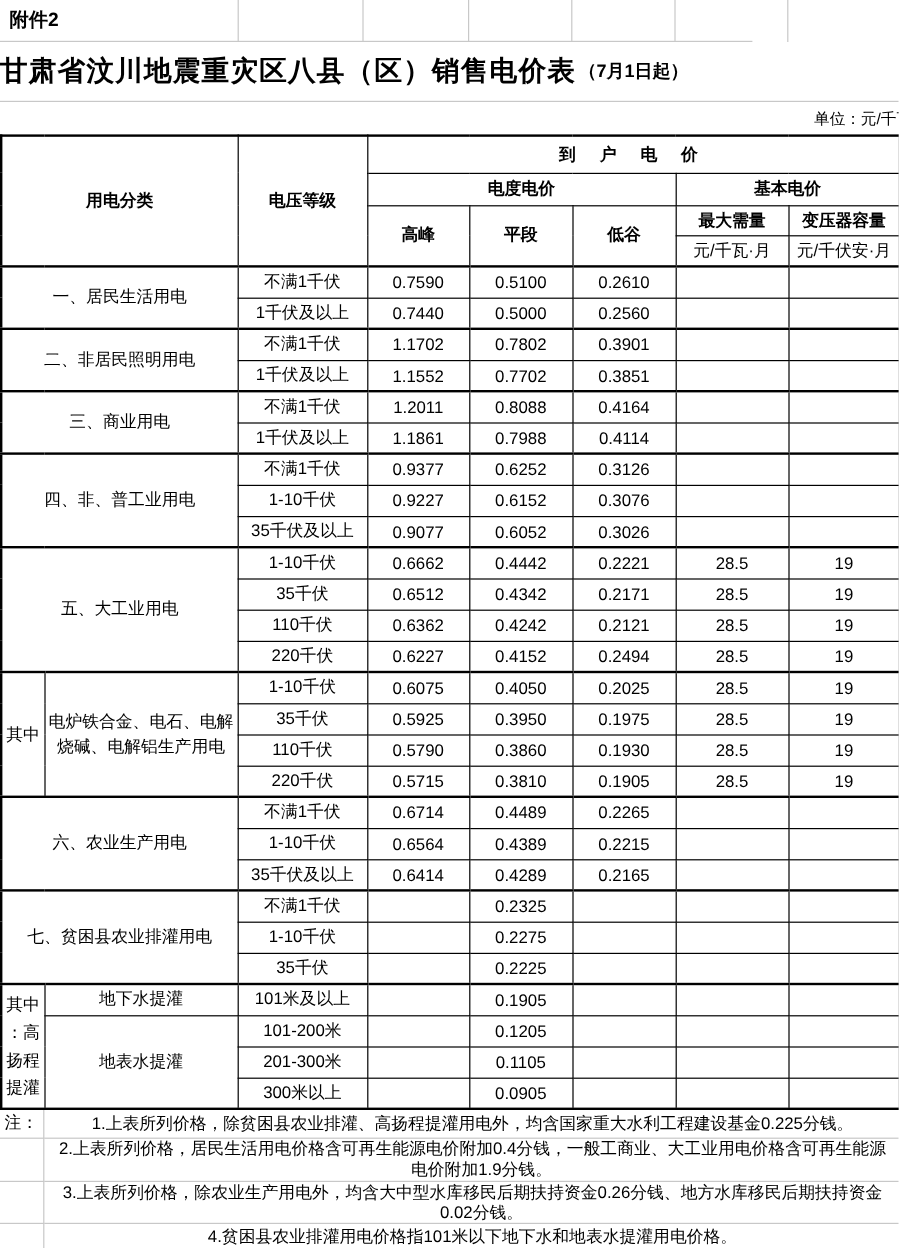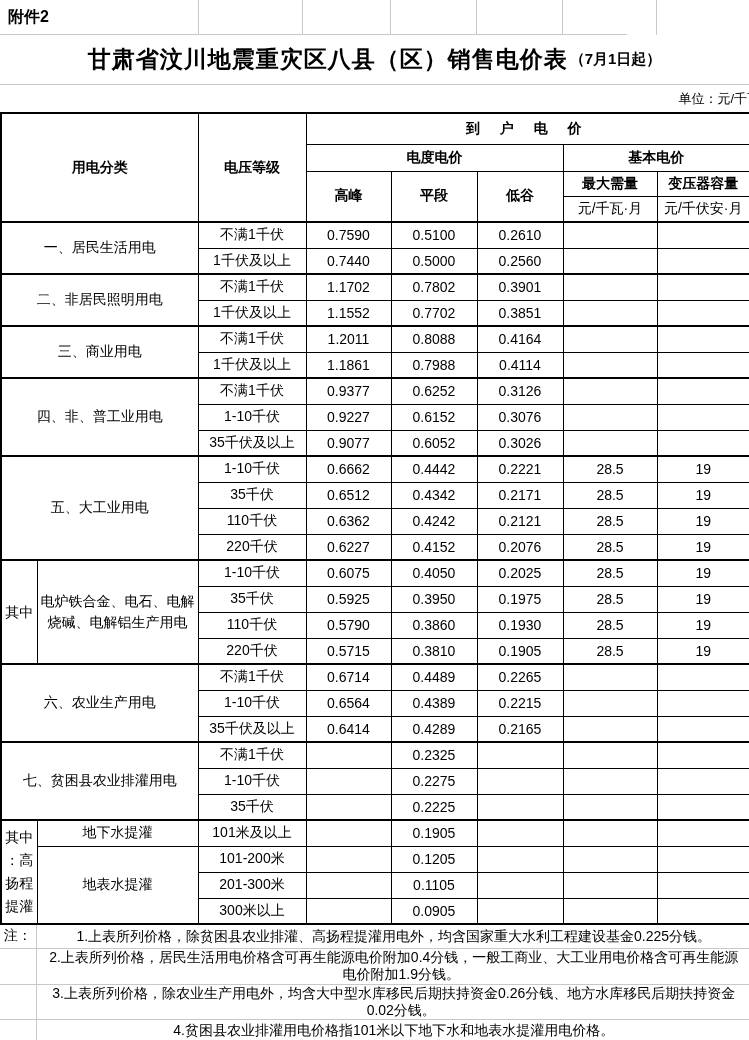--- a/index.html
+++ b/index.html
@@ -7,21 +7,21 @@
   body { width:749px; font-family:"Liberation Sans", sans-serif; color:#000; }
   .page { position:relative; width:749px; height:1040px; background:#fff; overflow:hidden; }
 
   
   .topstrip { position:relative; width:627px; height:35px; border-bottom:1px solid #c8c8c8; }
   .attach { position:absolute; left:8px; top:7px; font-size:16px; font-weight:600; }
   .vgrid { position:absolute; top:0; width:1px; height:35px; background:#c8c8c8; }
 
   
   .titlerow { position:relative; width:749px; height:50px; border-bottom:1px solid #c8c8c8;
-              display:flex; align-items:center; justify-content:center; }
+              display:flex; align-items:center; justify-content:flex-start; }
   .title-main { font-size:23px; font-weight:bold; letter-spacing:1px; }
   .title-suffix { font-size:15px; font-weight:bold; margin-left:2px; }
   .unitrow { position:relative; width:749px; height:27px; display:flex; align-items:center;
              justify-content:flex-end; padding-right:4px; font-size:13px;margin-left:28px; }
 
   
   table.main { border-collapse:collapse; table-layout:fixed; width:749px; border:2px solid #000; }
   table.main td { border:1px solid #000; font-size:14px; overflow:hidden;
                   vertical-align:middle; text-align:center; padding:0; }
   tr.hr1 td { height:31px; } tr.hr2 td { height:27px; }
@@ -206,21 +206,21 @@
       <td>0.6362</td>
       <td>0.4242</td>
       <td>0.2121</td>
       <td>28.5</td>
       <td>19</td>
     </tr>
     <tr class="br">
       <td class="vol">220千伏</td>
       <td>0.6227</td>
       <td>0.4152</td>
-      <td>0.2076</td>
+      <td>0.2494</td>
       <td>28.5</td>
       <td>19</td>
     </tr>
 
     <tr class="br sec">
       <td rowspan="4" class="vert two">其中</td>
       <td rowspan="4" class="desc">电炉铁合金、电石、电解烧碱、电解铝生产用电</td>
       <td class="vol">1-10千伏</td>
       <td>0.6075</td>
       <td>0.4050</td>

